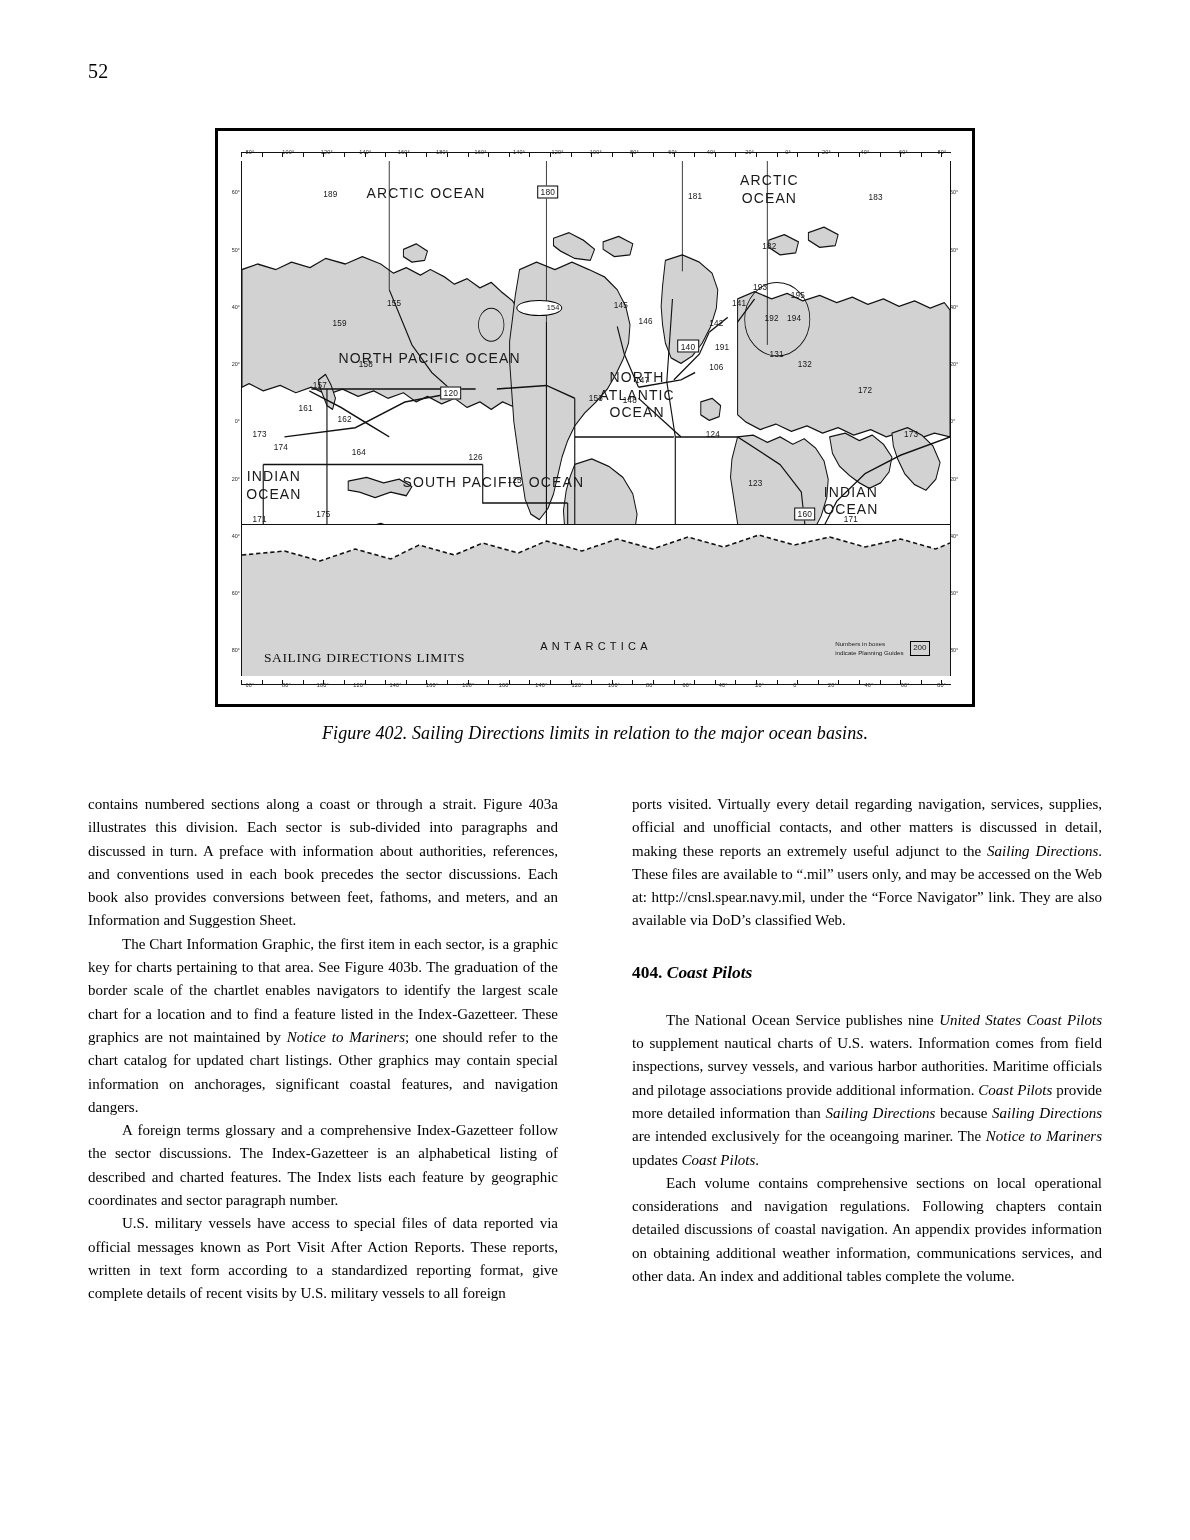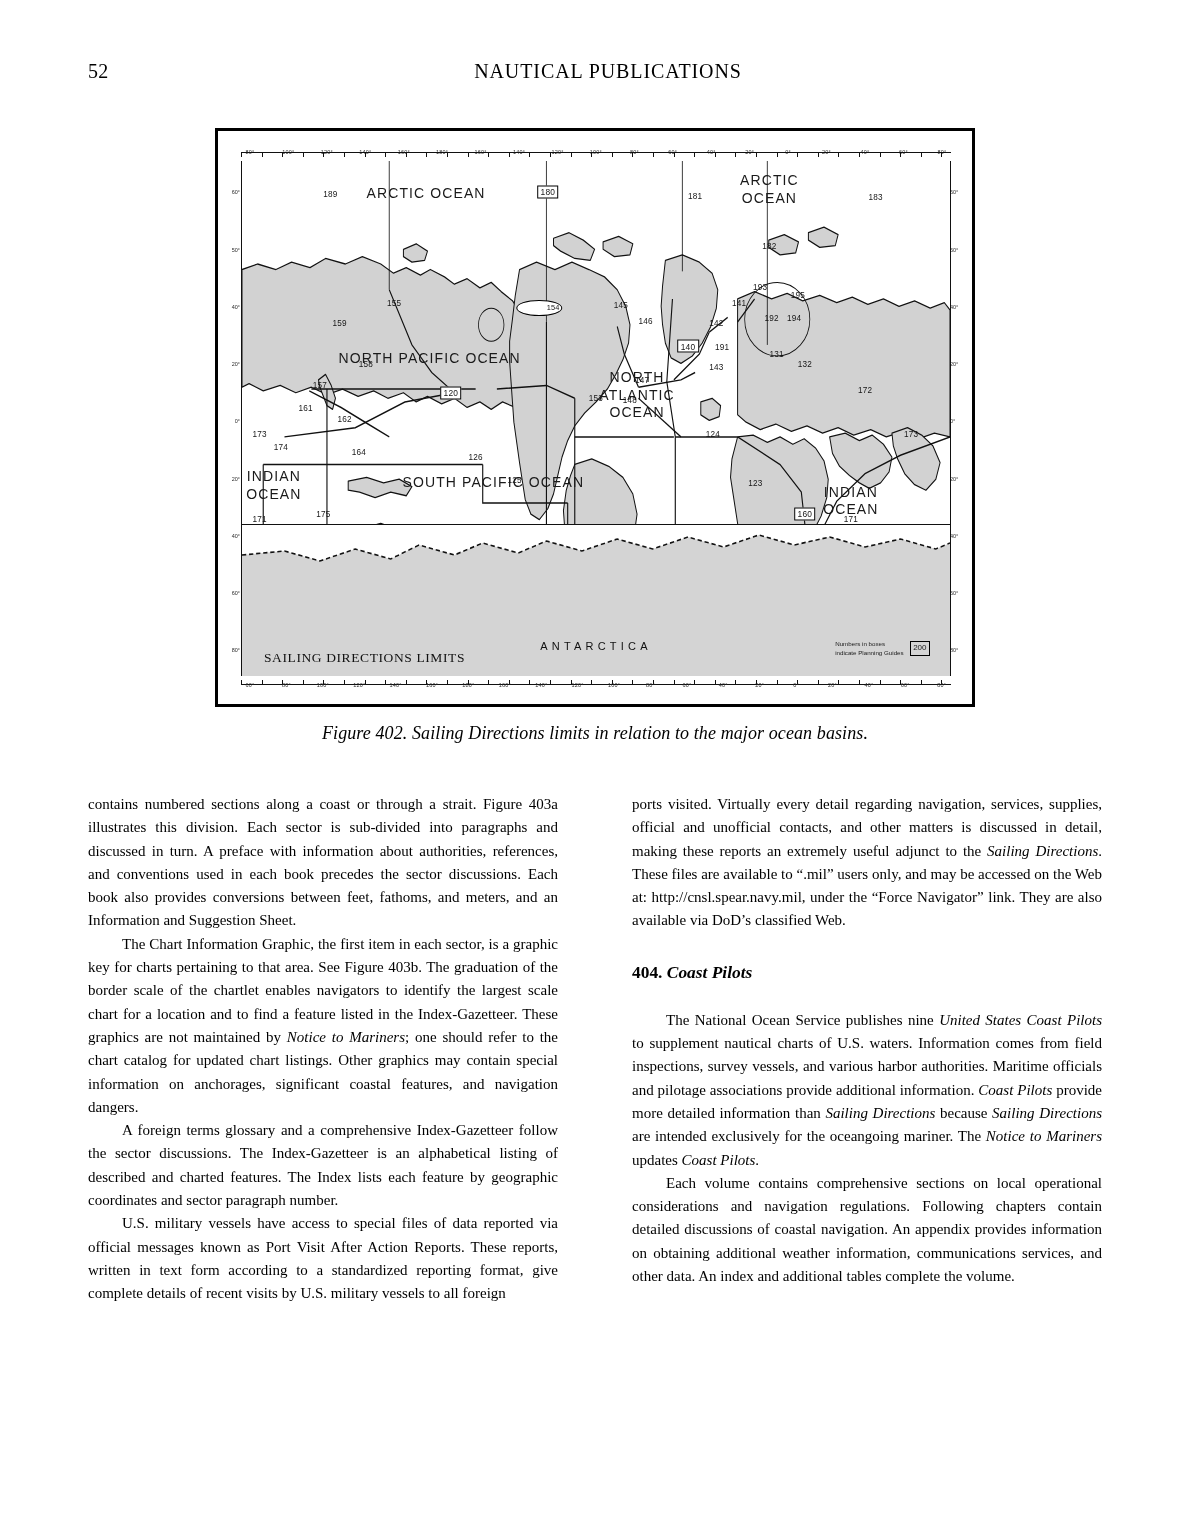--- a/index.html
+++ b/index.html
@@ -273,21 +273,20 @@
   .section-heading .sec-title {
     font-style: italic;
   }
   em { font-style: italic; }
 </style>
 </head>
 <body>
 
 <div class="page-header">
   <div class="folio">52</div>
-  <div class="running-title">NAUTICAL PUBLICATIONS</div>
 </div>
 
 <div class="figure-block">
   <div class="figure-frame">
     <div class="map">
       <div class="map-inner">
 
         <div class="lon-scale top">
             <span>80°</span>
             <span>100°</span>
@@ -481,21 +480,21 @@
               <div class="sector-label" style="left: 53.5%; top: 28%;">145</div>
               <div class="sector-label" style="left: 57%; top: 31%;">146</div>
               <div class="sector-label" style="left: 73.2%; top: 24.5%;">193</div>
               <div class="sector-label" style="left: 70.2%; top: 27.5%;">141</div>
               <div class="sector-label" style="left: 78.5%; top: 26%;">195</div>
               <div class="sector-label" style="left: 74.8%; top: 30.5%;">192</div>
               <div class="sector-label" style="left: 78%; top: 30.5%;">194</div>
               <div class="sector-label" style="left: 67%; top: 31.5%;">142</div>
               <div class="sector-label boxed" style="left: 63%; top: 36%;">140</div>
               <div class="sector-label" style="left: 67.8%; top: 36.2%;">191</div>
-              <div class="sector-label" style="left: 67%; top: 40%;">143</div>
+              <div class="sector-label" style="left: 67%; top: 40%;">106</div>
               <div class="sector-label" style="left: 75.5%; top: 37.5%;">131</div>
               <div class="sector-label" style="left: 79.5%; top: 39.5%;">132</div>
               <div class="sector-label" style="left: 56.5%; top: 42.5%;">147</div>
               <div class="sector-label" style="left: 50%; top: 46%;">153</div>
               <div class="sector-label" style="left: 54.8%; top: 46.5%;">148</div>
               <div class="sector-label" style="left: 66.5%; top: 53%;">124</div>
               <div class="sector-label" style="left: 72.5%; top: 62.5%;">123</div>
               <div class="sector-label boxed" style="left: 79.5%; top: 68.5%;">160</div>
               <div class="sector-label" style="left: 86%; top: 69.5%;">171</div>
               <div class="sector-label" style="left: 88%; top: 44.5%;">172</div>

